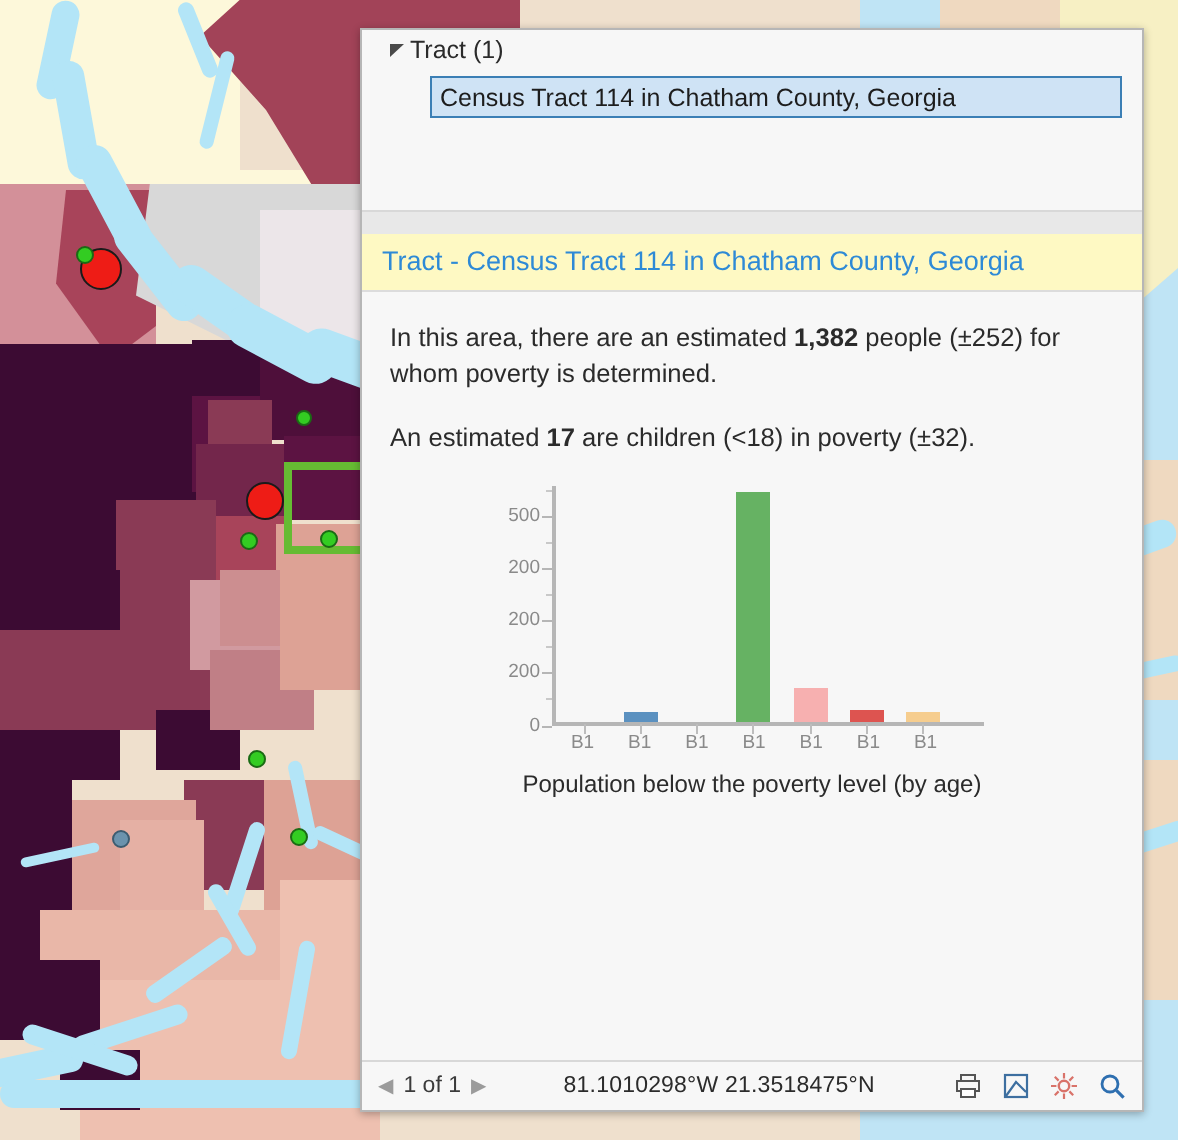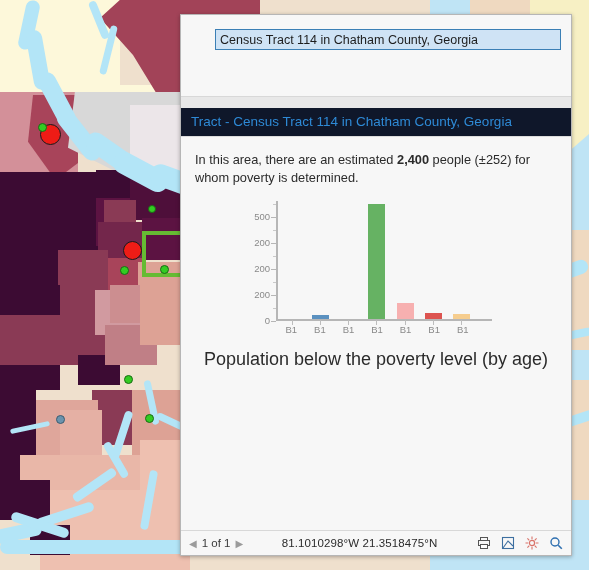--- a/index.html
+++ b/index.html
@@ -33,32 +33,32 @@
     color:#444;cursor:pointer;}
   .winbtn svg{display:block;}
 
   .treearea{
     flex:0 0 auto;background:#f7f7f7;padding:0 0 8px 0;
   }
   .treerow{display:flex;align-items:center;height:19px;padding-left:10px;font-size:12.5px;color:#2b2b2b;}
   .caret{width:14px;height:14px;display:flex;align-items:center;justify-content:center;}
   .caret svg{display:block;}
   .treeitem{
-    margin:14px 10px 0 34px;height:21px;display:flex;align-items:center;
+    margin:4px 10px 0 34px;height:21px;display:flex;align-items:center;
     background:#cfe3f5;border:1px solid #3b7fb5;
     font-size:12.5px;color:#1d1d1d;padding-left:4px;
     box-sizing:border-box;
   }
   .splitgap{height:38px;background:#f7f7f7;border-bottom:1px solid #d8d8d8;}
   .grayband{height:11px;background:#e8e8e8;}
 
   .bodywrap{flex:1;display:flex;flex-direction:column;background:#f7f7f7;overflow:hidden;position:relative;}
   .linkhdr{
     padding:6px 0 7px 10px;font-size:13.5px;color:#2e8ad6;
-    background:#0f172a;border-bottom:1px solid #dcdcdc;white-space:nowrap;
+    background:#fef9c3;border-bottom:1px solid #dcdcdc;white-space:nowrap;
   }
   .content{
     flex:1;padding:14px 14px 0 14px;font-size:12.8px;color:#2b2b2b;line-height:17.5px;
     overflow:hidden;position:relative;
   }
   .para{margin:0 0 15px 0;}
   .b{font-weight:bold;}
   .pct{font-weight:bold;color:#8f1d22;}
 
   
@@ -69,21 +69,21 @@
   .yaxis{position:absolute;left:0;top:0;bottom:0;width:2px;background:#b6b6b6;}
   .ytick{position:absolute;left:-5px;width:5px;height:1px;background:#b6b6b6;}
   .ytickmin{position:absolute;left:-3px;width:3px;height:1px;background:#c9c9c9;}
   .xaxis{position:absolute;left:0;right:-16px;bottom:0;height:2px;background:#b6b6b6;}
   .bars{position:absolute;left:2px;right:0;bottom:2px;top:0;display:flex;align-items:flex-end;}
   .bslot{flex:1;display:flex;flex-direction:column;align-items:center;justify-content:flex-end;height:100%;position:relative;}
   .bar{width:17px;}
   .xtick{position:absolute;bottom:-6px;width:1px;height:5px;background:#bdbdbd;}
   .xlabels{display:flex;width:200px;margin-left:2px;}
   .xl{flex:1;text-align:center;font-size:9.5px;color:#8a8a8a;}
-  .chartcap{margin-top:12px;font-size:18px;color:#2b2b2b;}
+  .chartcap{margin-top:4px;font-size:12px;color:#2b2b2b;}
 
   
   .vscroll{position:absolute;right:0;top:0;bottom:0;width:8px;background:transparent;}
 
   
   .footer{
     flex:0 0 24px;height:24px;display:flex;align-items:center;
     background:#f7f7f7;border-top:1px solid #d8d8d8;padding:0 6px;gap:0;
   }
   .pager{display:flex;align-items:center;gap:5px;font-size:11.5px;color:#3b3b3b;padding-left:2px;}
@@ -192,32 +192,43 @@
     <div style="position:absolute;left:148px;top:205px;width:6px;height:6px;border-radius:50%;background:#33cc22;border:1px solid #1a6b14;"></div>
     <div style="position:absolute;left:124px;top:375px;width:7px;height:7px;border-radius:50%;background:#33cc22;border:1px solid #1a6b14;"></div>
     <div style="position:absolute;left:145px;top:414px;width:7px;height:7px;border-radius:50%;background:#33cc22;border:1px solid #1a6b14;"></div>
     <div style="position:absolute;left:56px;top:415px;width:7px;height:7px;border-radius:50%;background:#6b93ad;border:1px solid #3c5c70;"></div>
   </div>
 
   <div id="popup">
 
 
     <div class="treearea">
+      <div class="treerow">
+        <span class="caret">
+          <svg width="9" height="9" viewBox="0 0 9 9">
+              <path d="M1 2 L8 2 L1 8.5 Z" fill="#4a4a4a"></path>
+            </svg>
+        </span>
+        <span>Tract (1)</span>
+      </div>
       <div class="treeitem">Census Tract 114 in Chatham County, Georgia</div>
     </div>
 
     <div class="splitgap"></div>
     <div class="grayband"></div>
 
     <div class="bodywrap">
       <div class="linkhdr">Tract - Census Tract 114 in Chatham County, Georgia</div>
 
       <div class="content">
         <p class="para">
-          <span>In this area, there are an estimated </span><span class="b">2,400</span><span> people (±252) for whom poverty is determined.</span>
+          <span>In this area, there are an estimated </span><span class="b">1,382</span><span> people (±252) for whom poverty is determined.</span>
+        </p>
+        <p class="para">
+          <span>An estimated </span><span class="b">17</span><span> are children (&lt;18) in poverty (±32).</span>
         </p>
 
         <div class="chartbox">
           <div class="chartarea">
             <div class="yaxis"></div>
             <div class="xaxis"></div>
             <div id="yticks">
                 <div class="ytick" style="top: 120px;"></div>
                 <div class="ylab" style="top: 120px;">0</div>
                 <div class="ytick" style="top: 93.913px;"></div>

